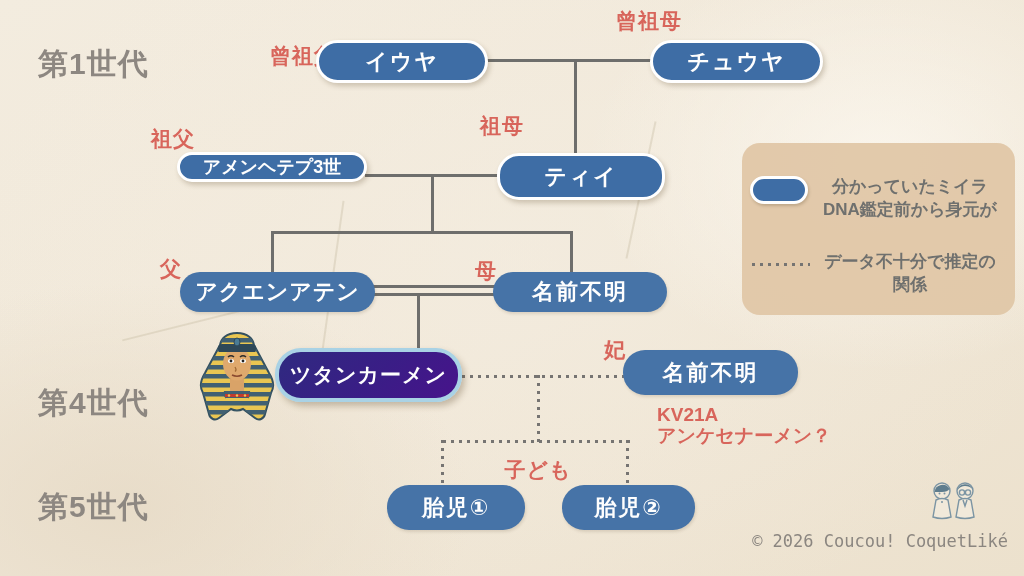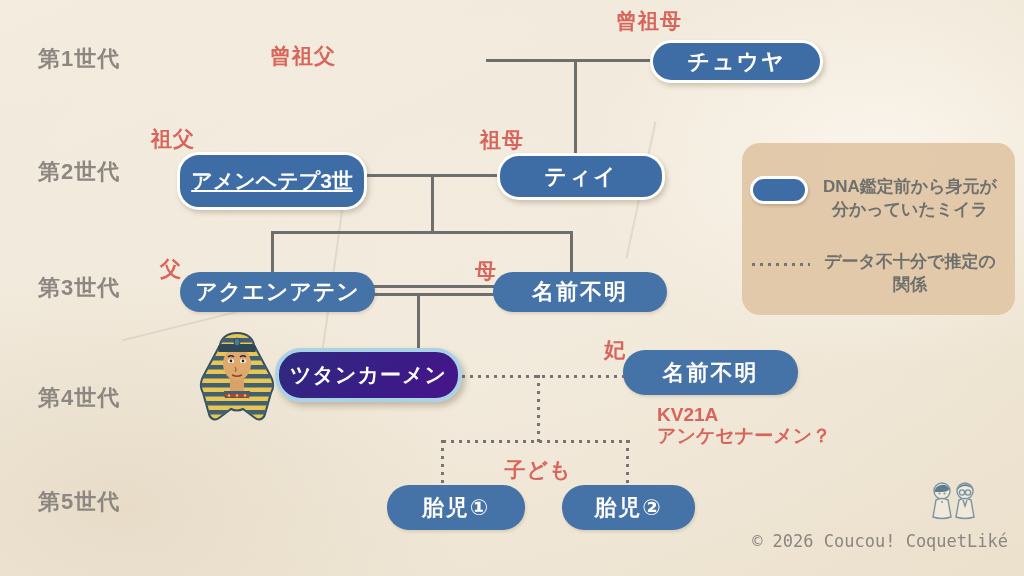--- a/index.html
+++ b/index.html
@@ -7,21 +7,21 @@
   #stage{position:relative;width:1024px;height:576px;overflow:hidden;
     background:
       radial-gradient(ellipse 420px 300px at 86% 28%, rgba(252,248,240,.8), rgba(252,248,240,0) 70%),
       radial-gradient(ellipse 500px 320px at 12% 88%, rgba(231,219,199,.9), rgba(231,219,199,0) 70%),
       radial-gradient(ellipse 700px 500px at 50% 45%, rgba(245,238,226,.55), rgba(245,238,226,0) 80%),
       linear-gradient(155deg,#f3ecdf 0%,#f0e7d7 55%,#ece1cd 100%);
   }
   
   .crease{position:absolute;background:rgba(196,182,158,.35);pointer-events:none;}
 
-  .gen-label{position:absolute;color:#8d8781;font-weight:bold;font-size:22px;letter-spacing:1px;}
+  .gen-label{position:absolute;color:#8d8781;font-weight:bold;font-size:30px;letter-spacing:1px;}
   .rel-label{position:absolute;color:#d8655b;font-weight:bold;font-size:21px;letter-spacing:1px;text-align:center;}
   .note{position:absolute;color:#d8655b;font-weight:bold;font-size:19px;line-height:1.1;}
 
   .node{position:absolute;display:flex;align-items:center;justify-content:center;
     background:#3e6da5;color:#fefefe;font-weight:bold;font-size:22px;letter-spacing:2px;
     border-radius:22px;box-sizing:border-box;}
   .node.bordered{border:3.5px solid #ffffff;box-shadow:2px 3px 5px rgba(90,70,40,.25);}
   .node.plain{background:#4673a7;box-shadow:1px 2px 3px rgba(90,70,40,.15);}
   .node.tut{background:linear-gradient(135deg,#2f2a80 0%,#3a1d86 55%,#47138b 100%);
     border:4px solid #a9d2e5;border-radius:26px;box-shadow:3px 4px 6px rgba(90,70,40,.3);}
@@ -52,29 +52,27 @@
 </head>
 <body>
 
 <div id="stage">
 
   <div class="crease" style="left:330px;top:200px;width:2px;height:180px;transform:rotate(8deg);"></div>
   <div class="crease" style="left:120px;top:320px;width:160px;height:2px;transform:rotate(-14deg);"></div>
   <div class="crease" style="left:640px;top:120px;width:2px;height:140px;transform:rotate(12deg);"></div>
 
   <div class="gen-label" style="left:38px;top:44px;">第1世代</div>
-  <div class="gen-label" style="left:38px;top:157px;">第2世代</div>
-  <div class="gen-label" style="left:38px;top:273px;">第3世代</div>
   <div class="gen-label" style="left:38px;top:383px;text-align:center;">第4世代</div>
   <div class="gen-label" style="left:38px;top:487px;">第5世代</div>
 
   <div class="rel-label" style="left:268px;top:7px;width:70px;margin-top:35px;">曾祖父</div>
   <div class="rel-label" style="left:614px;top:7px;width:70px;">曾祖母</div>
   <div class="rel-label" style="left:150px;top:125px;width:46px;">祖父</div>
-  <div class="rel-label" style="left:479px;top:126px;width:46px;">祖母</div>
+  <div class="rel-label" style="left:479px;top:112px;width:46px;">祖母</div>
   <div class="rel-label" style="left:159px;top:255px;width:24px;">父</div>
   <div class="rel-label" style="left:474px;top:257px;width:24px;">母</div>
   <div class="rel-label" style="left:603px;top:336px;width:24px;">妃</div>
   <div class="rel-label" style="left:503px;top:456px;width:70px;">子ども</div>
 
   <div class="note" style="left:657px;top:405px;">
     <div>KV21A</div>
     <div>アンケセナーメン？</div>
   </div>
 
@@ -88,22 +86,23 @@
   <div class="hline" style="left:373px;top:285px;width:122px;"></div>
   <div class="hline" style="left:373px;top:293px;width:122px;"></div>
   <div class="vline" style="left:417px;top:293px;height:57px;"></div>
 
   <div class="dh" style="left:462px;top:375px;width:163px;"></div>
   <div class="dv" style="left:537px;top:375px;height:67px;"></div>
   <div class="dh" style="left:443px;top:440px;width:188px;"></div>
   <div class="dv" style="left:441px;top:440px;height:47px;"></div>
   <div class="dv" style="left:626px;top:440px;height:47px;"></div>
 
+  <div class="node bordered" style="left:316px;top:40px;width:172px;height:43px;">イウヤ</div>
   <div class="node bordered" style="left:650px;top:40px;width:173px;height:43px;">チュウヤ</div>
-  <div class="node bordered" style="left:177px;top:152px;width:190px;height:58px;font-size:21px;letter-spacing:0;text-decoration:underline;">アメンヘテプ3世</div>
+  <div class="node bordered" style="left:177px;top:152px;width:190px;height:30px;font-size:18px;letter-spacing:0;">アメンヘテプ3世</div>
   <div class="node bordered" style="left:497px;top:153px;width:168px;height:47px;">ティイ</div>
   <div class="node plain" style="left:180px;top:272px;width:195px;height:40px;letter-spacing:1px;">アクエンアテン</div>
   <div class="node plain" style="left:493px;top:272px;width:174px;height:40px;">名前不明</div>
   <div class="node tut" style="left:275px;top:348px;width:187px;height:54px;font-size:21px;letter-spacing:1px;">ツタンカーメン</div>
   <div class="node plain" style="left:623px;top:350px;width:175px;height:45px;">名前不明</div>
   <div class="node plain" style="left:387px;top:485px;width:138px;height:45px;">胎児①</div>
   <div class="node plain" style="left:562px;top:485px;width:133px;height:45px;">胎児②</div>
 
   <div class="icon-wrap" style="left:197px;top:331px;width:80px;height:90px;">
     <svg width="80" height="90" viewBox="0 0 80 90">
@@ -141,22 +140,22 @@
       <rect x="29" y="67" width="22" height="2.5" fill="#e9c652"></rect>
       <circle cx="32" cy="64.5" r="1.2" fill="#e9c652"></circle>
       <circle cx="40" cy="64.5" r="1.2" fill="#e9c652"></circle>
       <circle cx="48" cy="64.5" r="1.2" fill="#e9c652"></circle>
     </svg>
   </div>
 
   <div id="legend">
     <div class="pill"></div>
     <div class="legend-text" id="legend-text-1">
+      <div>分かっていたミイラ</div>
       <div>DNA鑑定前から身元が</div>
-      <div>分かっていたミイラ</div>
     </div>
     <div class="dsample"></div>
     <div class="legend-text" id="legend-text-2">
       <div>データ不十分で推定の</div>
       <div>関係</div>
     </div>
   </div>
 
   <div class="icon-wrap" style="left:931px;top:479px;width:46px;height:48px;">
     <svg width="46" height="48" viewBox="0 0 46 48">

